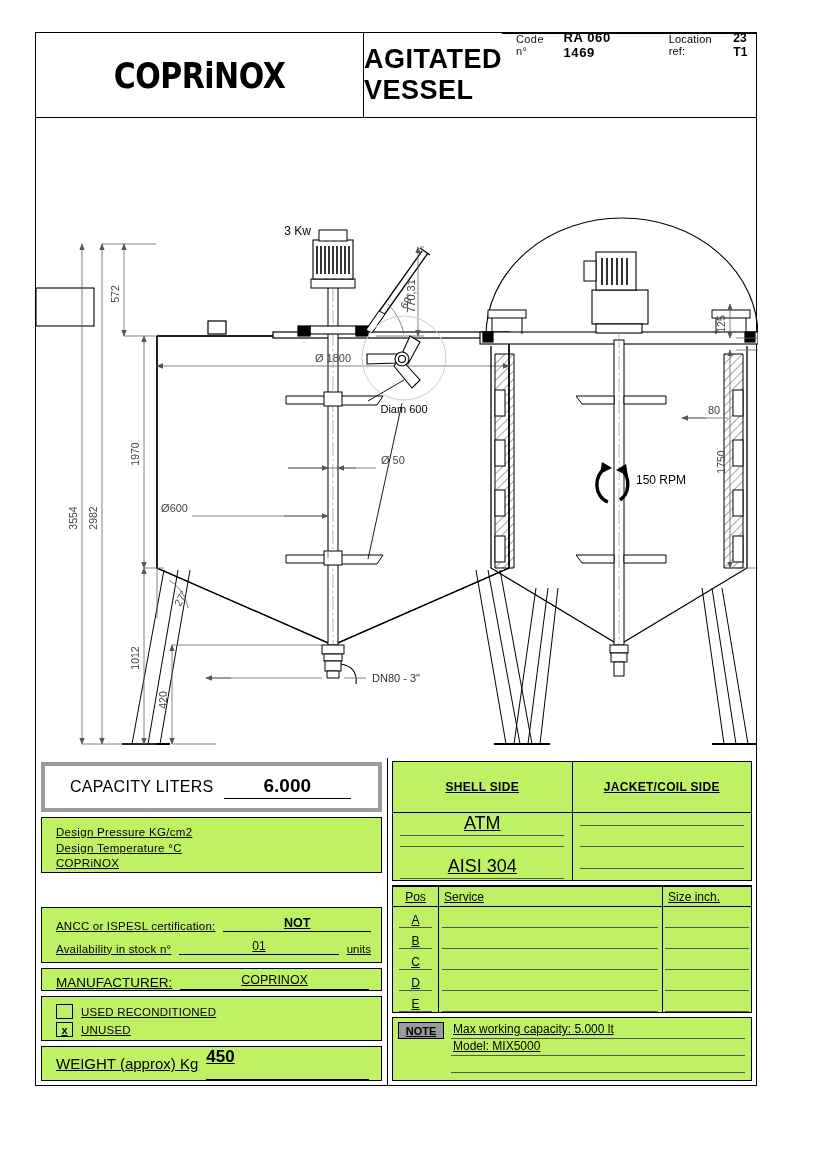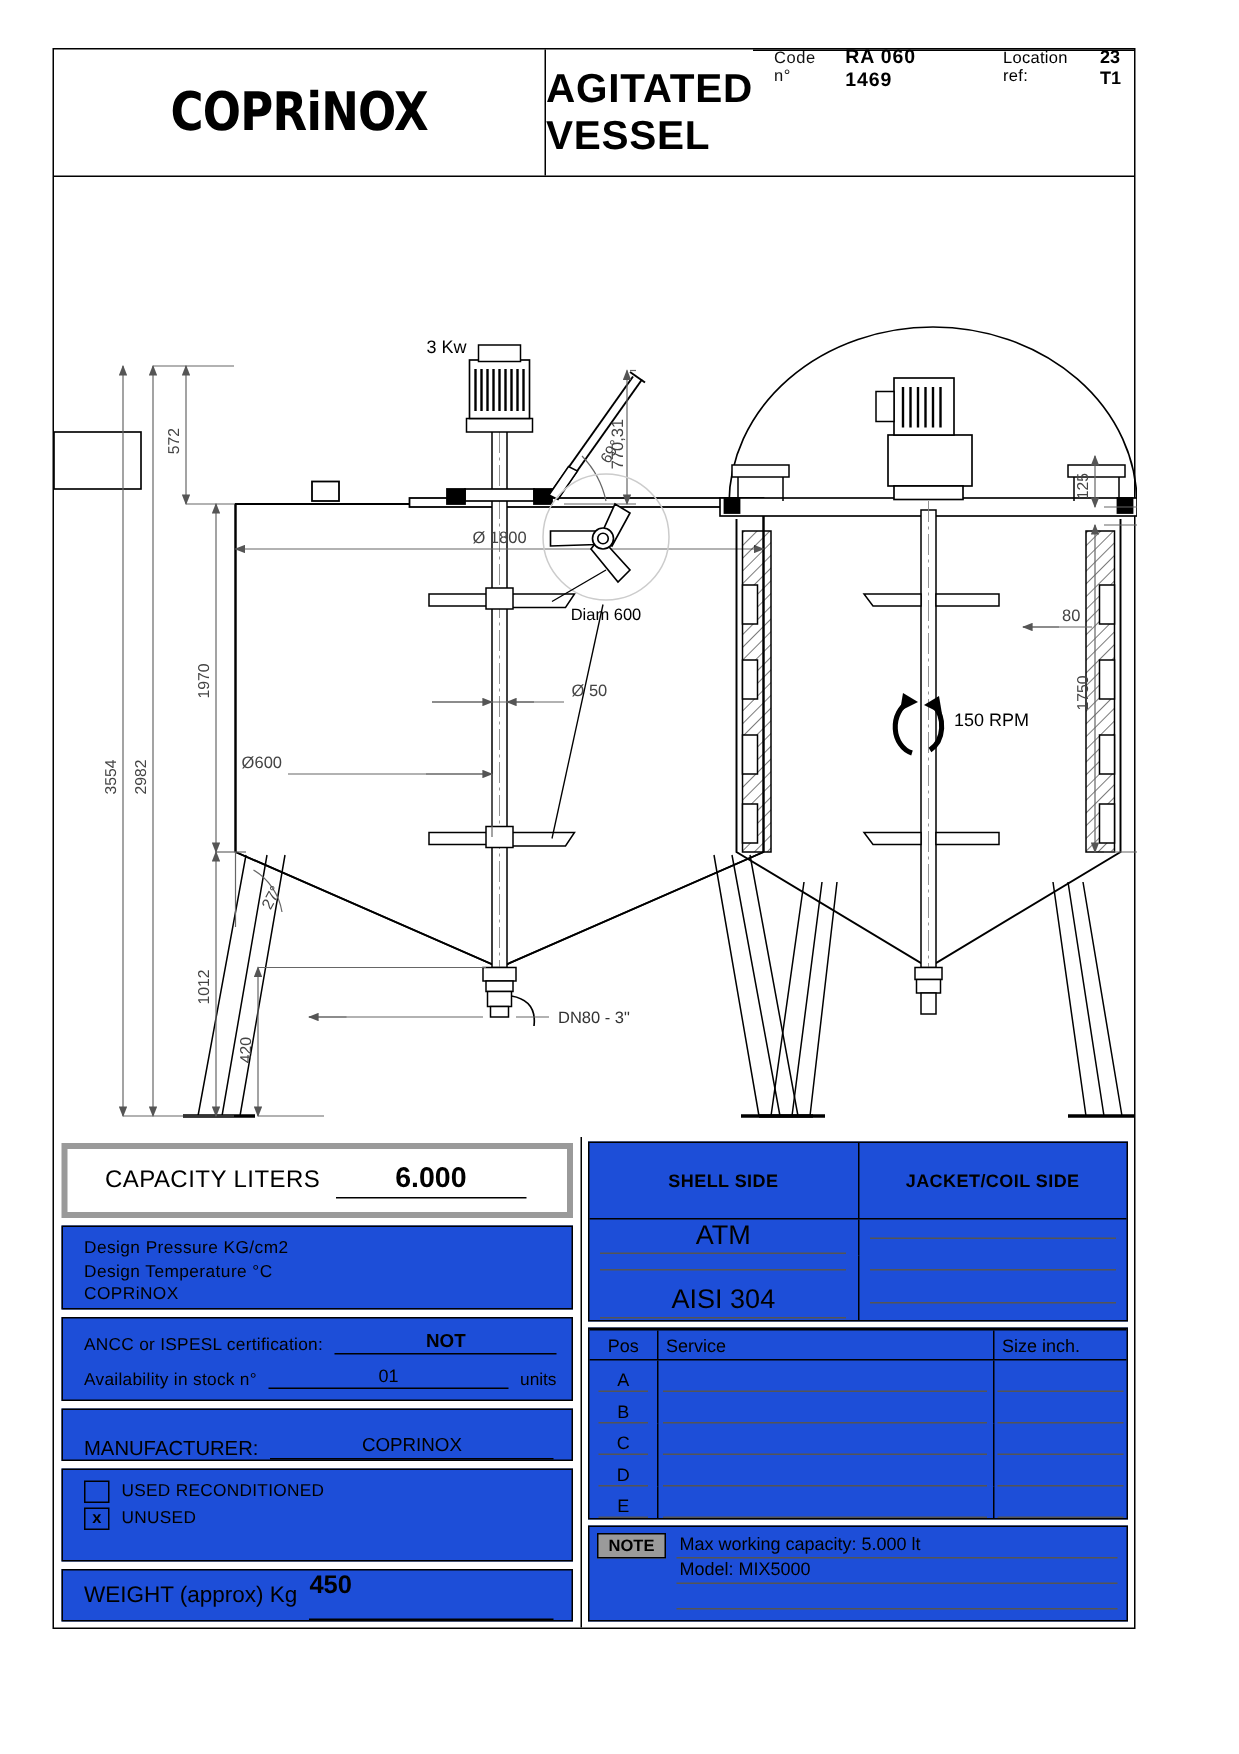--- a/index.html
+++ b/index.html
@@ -30,35 +30,35 @@
   #drawing{position:absolute;left:0;top:85px;width:100%;height:640px;}
   #drawing svg{display:block;}
 
   
   #bottom{position:absolute;left:0;top:725px;width:100%;height:327px;display:flex;}
   #bl{width:352px;box-sizing:border-box;border-right:1.5px solid #000;
       padding:4px 5px 4px 5px;display:flex;flex-direction:column;gap:5px;}
   #br{flex:1;box-sizing:border-box;padding:3px 4px 4px 4px;
       display:flex;flex-direction:column;gap:4px;}
 
-  .box{border:1.5px solid #000;box-sizing:border-box;background:#1d4ed8;}
+  .box{border:1.5px solid #000;box-sizing:border-box;background:#bef264;text-decoration:underline;}
 
   
   #cap-outer{border:4px solid #9a9a9a;box-sizing:border-box;height:50px;padding:13px;}
   #cap-inner{height:100%;display:flex;align-items:center;}
   #cap-lbl{font-size:16px;margin-left:12px;letter-spacing:.3px;}
   #cap-val-wrap{flex:1;margin:0 14px 0 10px;border-bottom:1.2px solid #000;
                 text-align:center;padding-bottom:1px;}
   #cap-val{font-size:19px;font-weight:bold;}
 
   
   #design{height:60px;padding:7px 0 0 14px;font-size:11.5px;line-height:15.5px;letter-spacing:.3px;}
 
   
-  #cert{height:62px;padding:8px 10px 0 14px;font-size:11.5px;}
+  #cert{height:62px;padding:8px 10px 0 14px;font-size:11.5px;margin-top:29px;}
   .cert-row{display:flex;align-items:flex-end;margin-bottom:7px;}
   .cert-lbl{white-space:nowrap;letter-spacing:.2px;}
   .u-line{flex:1;border-bottom:1.1px solid #000;margin-left:8px;text-align:center;
           font-weight:bold;font-size:12.5px;padding-bottom:1px;}
   .u-line.thin{font-weight:normal;font-size:12px;}
   .units{margin-left:8px;white-space:nowrap;}
 
   
   #manu{height:38px;display:flex;align-items:flex-end;padding:0 12px 0 14px;font-size:13.5px;}
   #manu-line{flex:1;border-bottom:1.1px solid #000;margin-left:8px;text-align:center;

